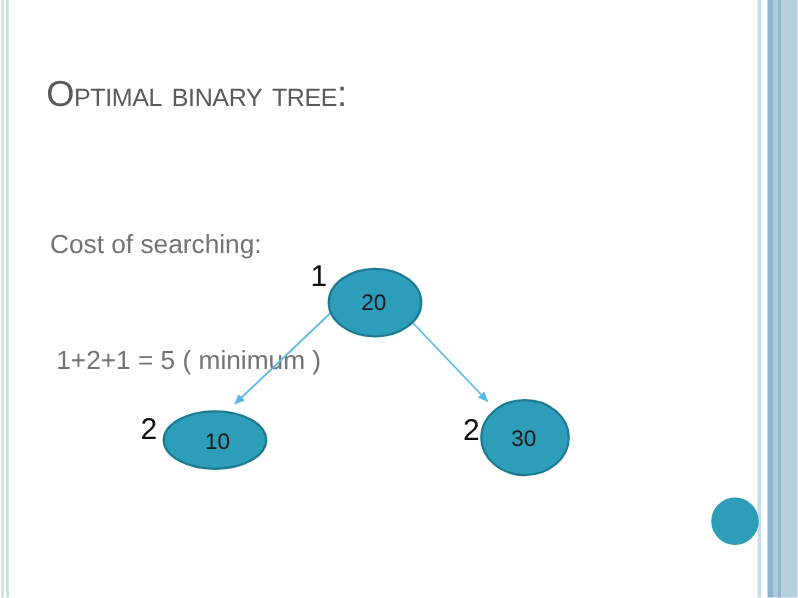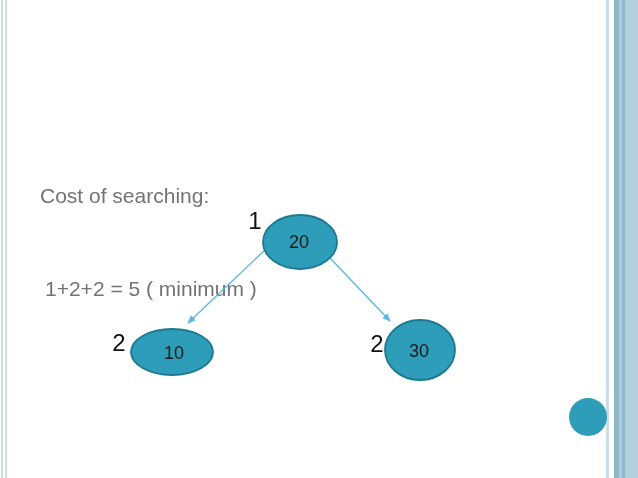--- a/index.html
+++ b/index.html
@@ -66,24 +66,25 @@
   }
 </style>
 </head>
 <body>
 
 <div class="slide">
 
   <div class="stripe l1"></div>
   <div class="stripe l2"></div>
 
+  <h1 class="title">Optimal binary tree:</h1>
 
   <div class="body-text">
     <div class="line1">Cost of searching:</div>
-    <div class="line2">1+2+2 = 5 ( minimum )</div>
+    <div class="line2">1+2+1 = 5 ( minimum )</div>
   </div>
 
   <svg class="tree-svg" width="638" height="478" viewBox="0 0 638 478" xmlns="http://www.w3.org/2000/svg">
     <defs>
       <marker id="arrowhead" markerWidth="9" markerHeight="8" refX="7.5" refY="3.5" orient="auto" markerUnits="userSpaceOnUse">
         <path d="M0,0 L8.5,3.5 L0,7 Z" fill="#5bb8e6"></path>
       </marker>
     </defs>
 
     <line class="edge" x1="268" y1="247" x2="188" y2="323" marker-end="url(#arrowhead)"></line>

